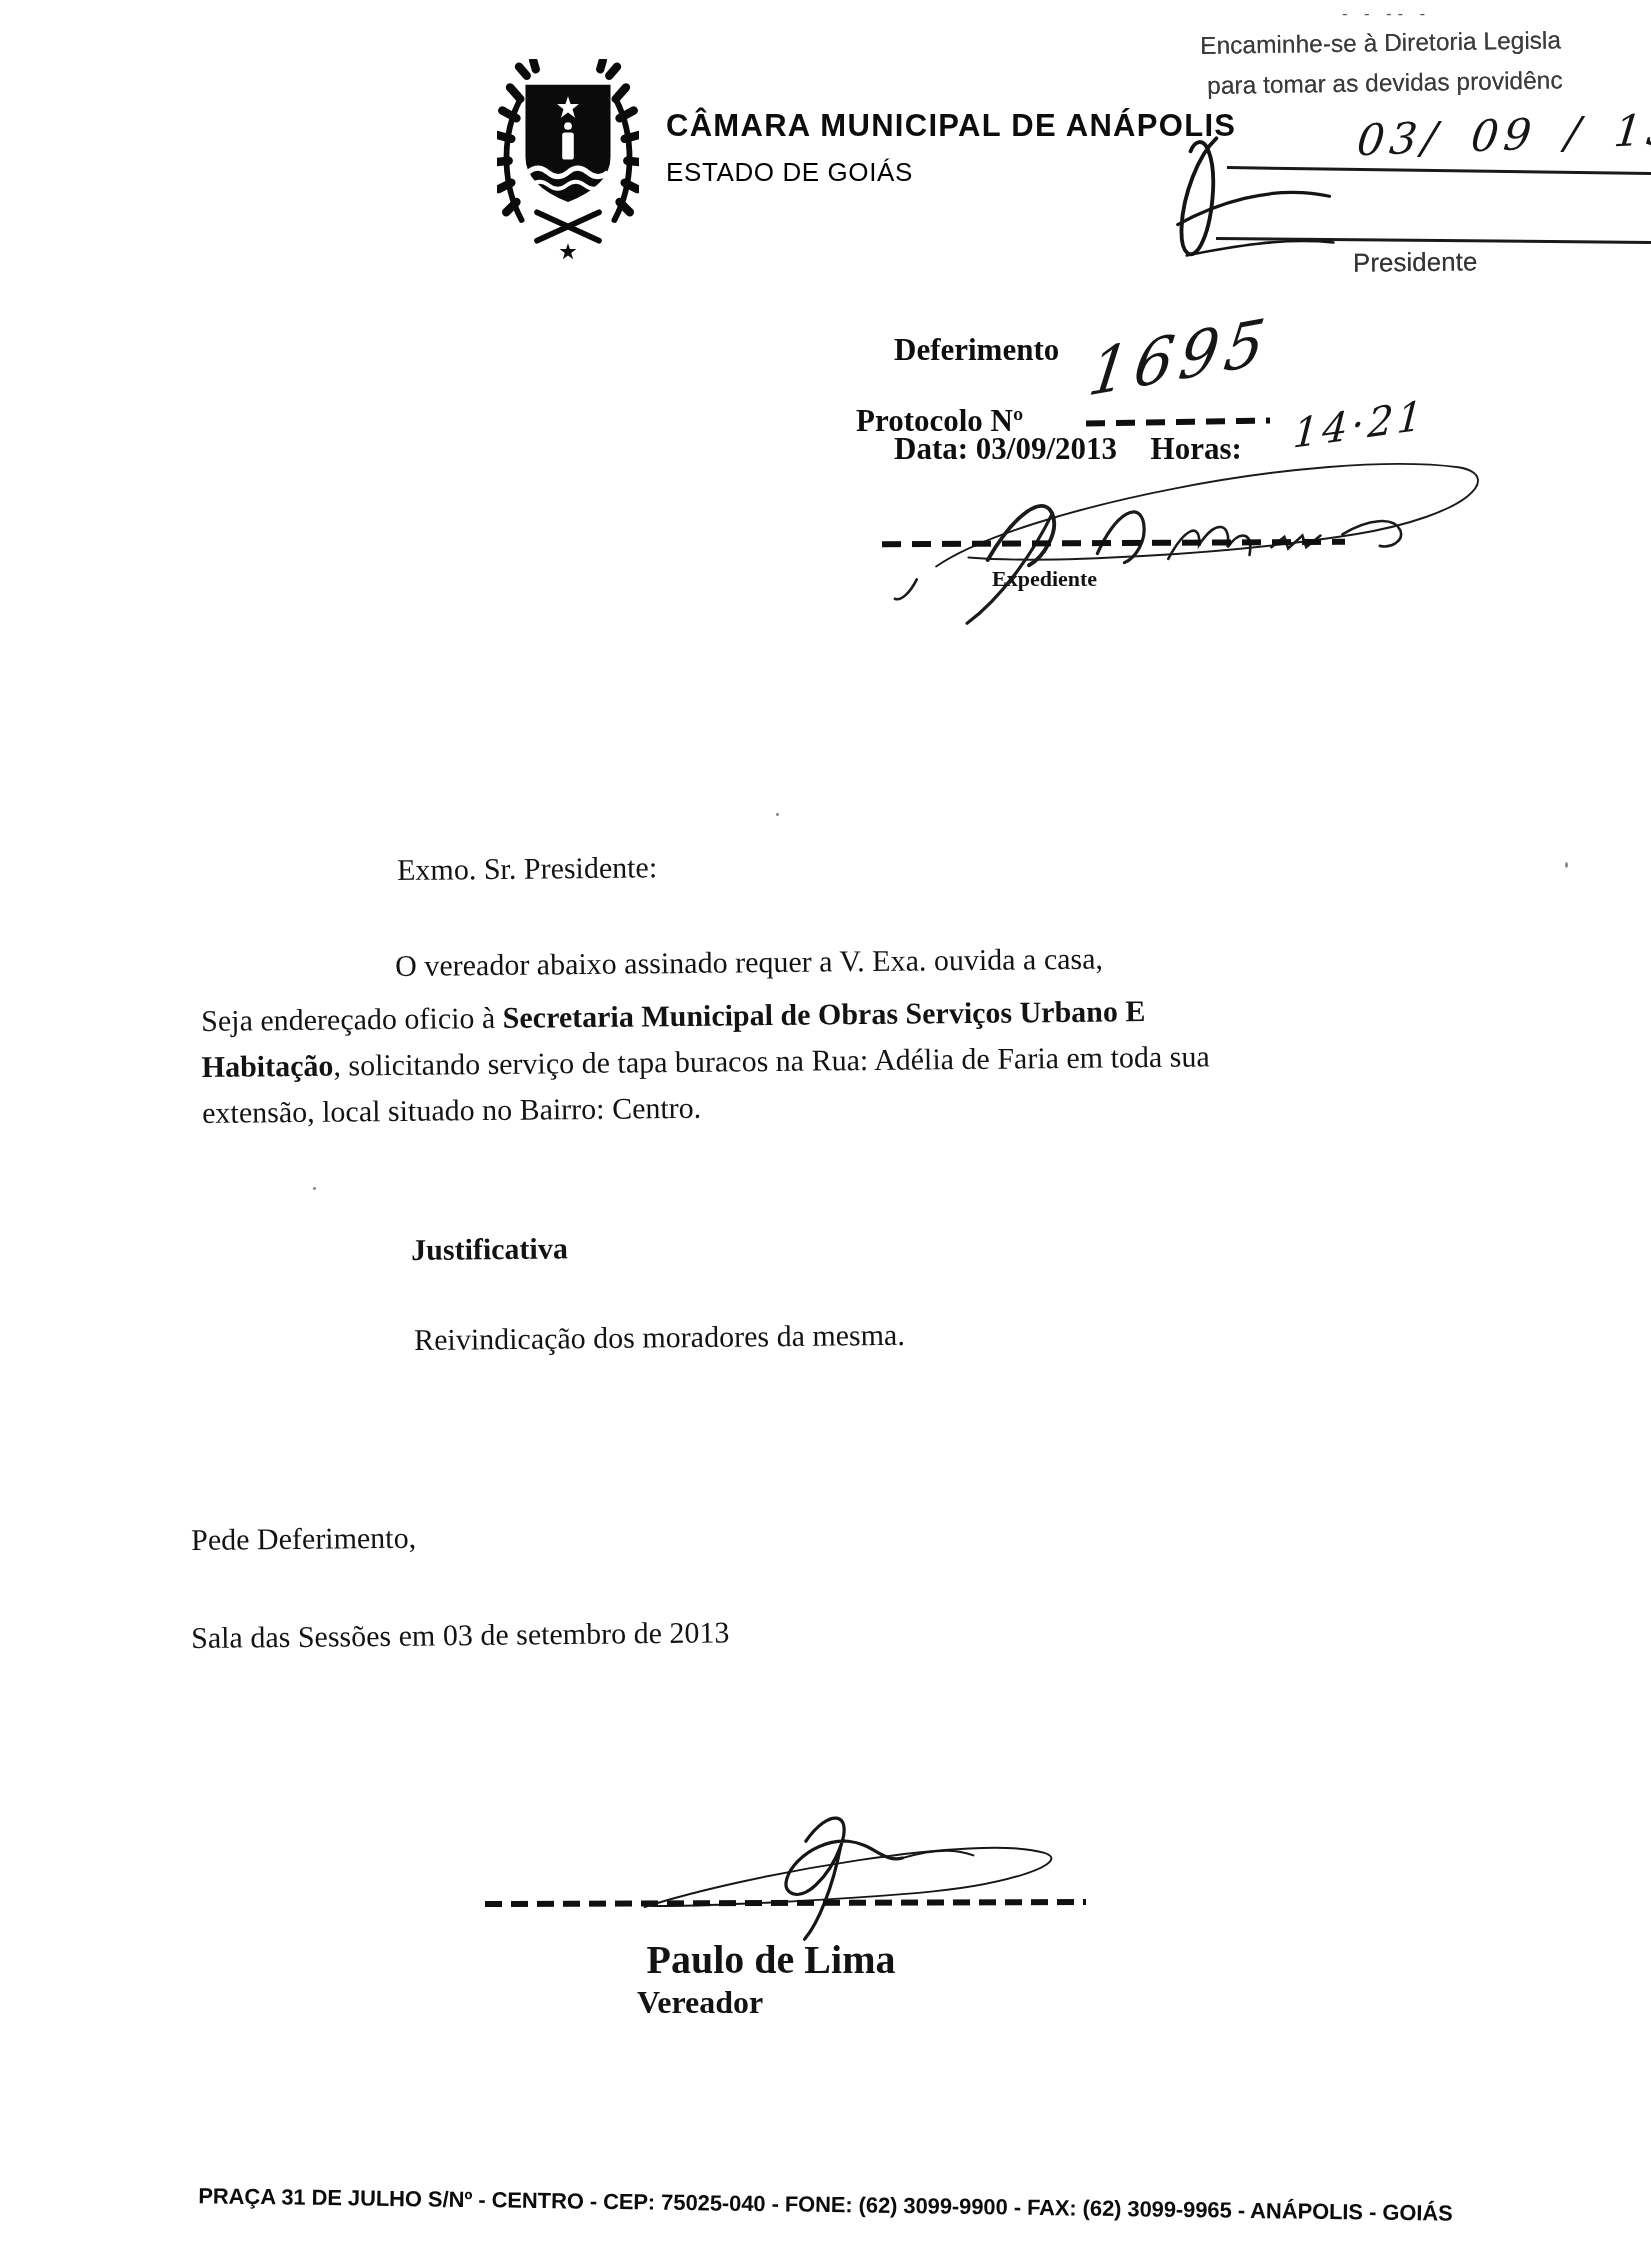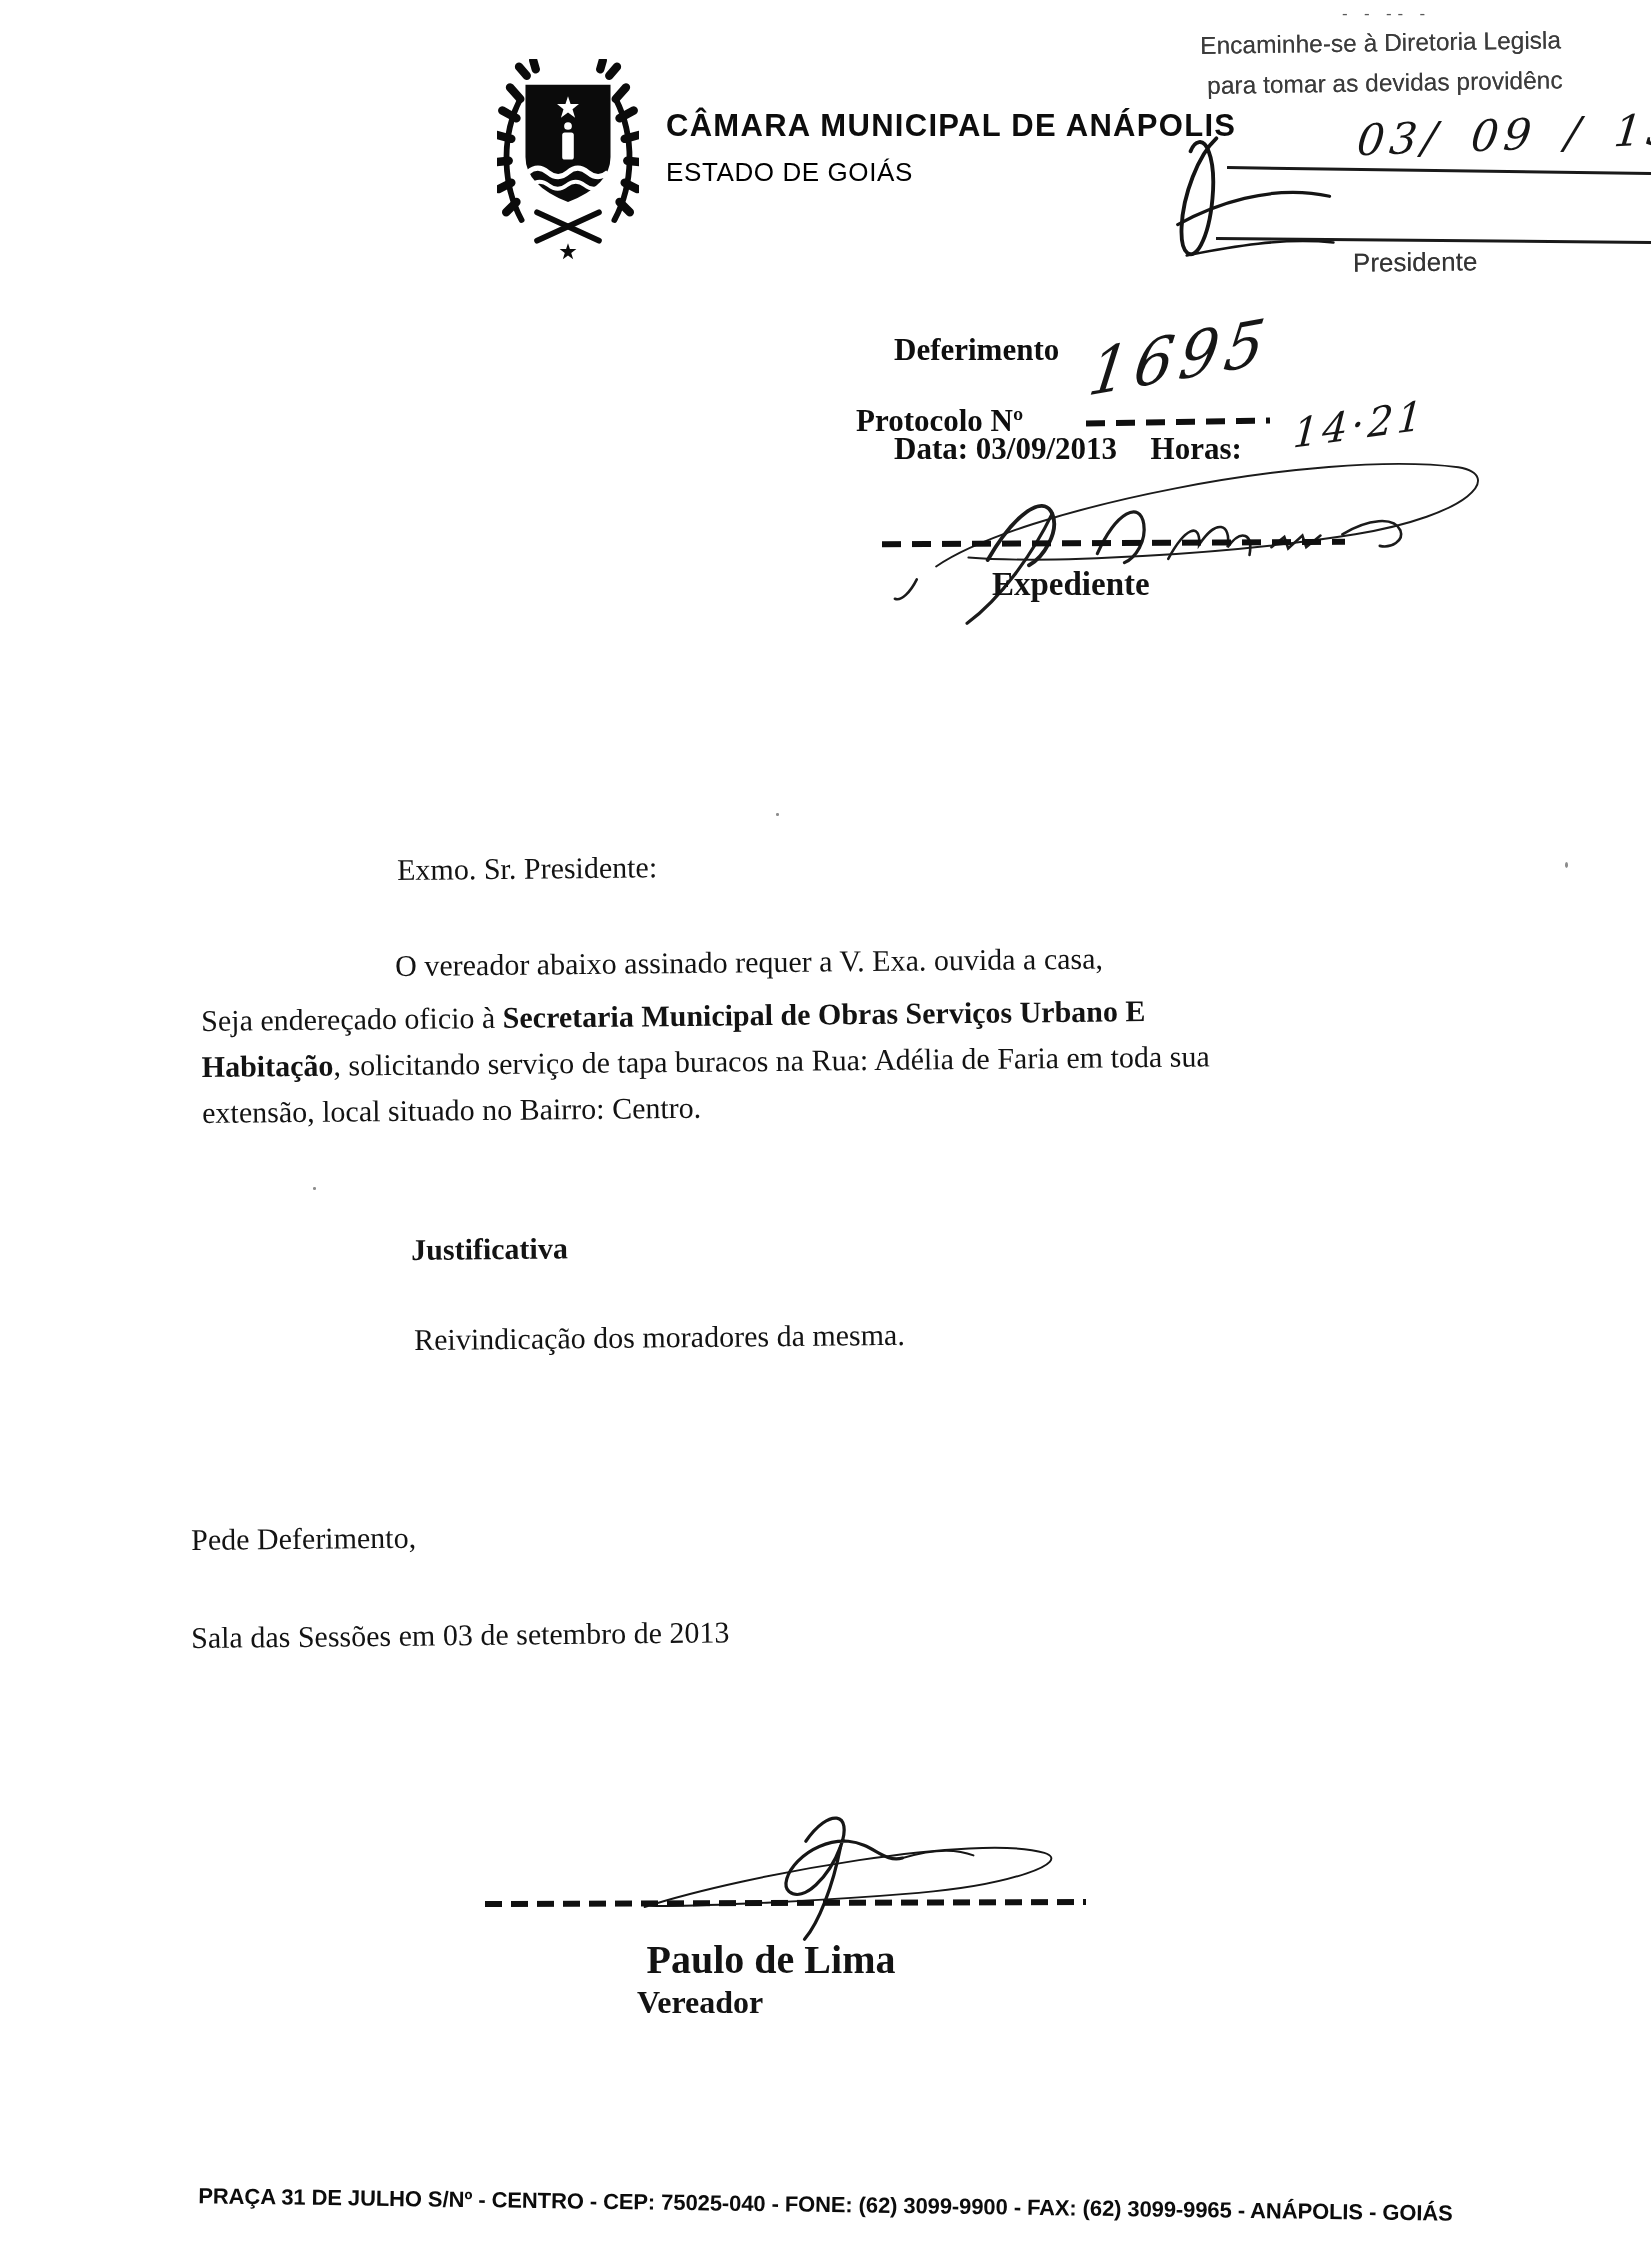--- a/index.html
+++ b/index.html
@@ -60,21 +60,21 @@
   }
   .dashes{height:6.4px;}
   .dash-proto{
     left:1086px;top:419px;width:184px;transform:rotate(-1deg);
     background:repeating-linear-gradient(90deg,#0f0f0f 0 19.3px,transparent 19.3px 30px);
   }
   .dash-exped{
     left:882px;top:540px;width:463px;transform:rotate(-0.3deg);
     background:repeating-linear-gradient(90deg,#0f0f0f 0 19.3px,transparent 19.3px 30px);
   }
-  .exped-label{left:992px;top:566px;font-weight:bold;font-size:33px;white-space:nowrap;}
+  .exped-label{left:992px;top:566px;font-weight:bold;font-size:22px;white-space:nowrap;}
 
   
   .bodyline{font-size:30px;transform:rotate(-0.6deg);transform-origin:left top;white-space:nowrap;}
   .salutation{left:397px;top:853px;}
   .para1{left:395px;top:949px;}
   .para2{
     left:201px;top:998px;width:1264px;font-size:30px;line-height:46px;
     transform:rotate(-0.6deg);transform-origin:left top;white-space:normal;
   }
   .para2 strong{font-weight:bold;}

